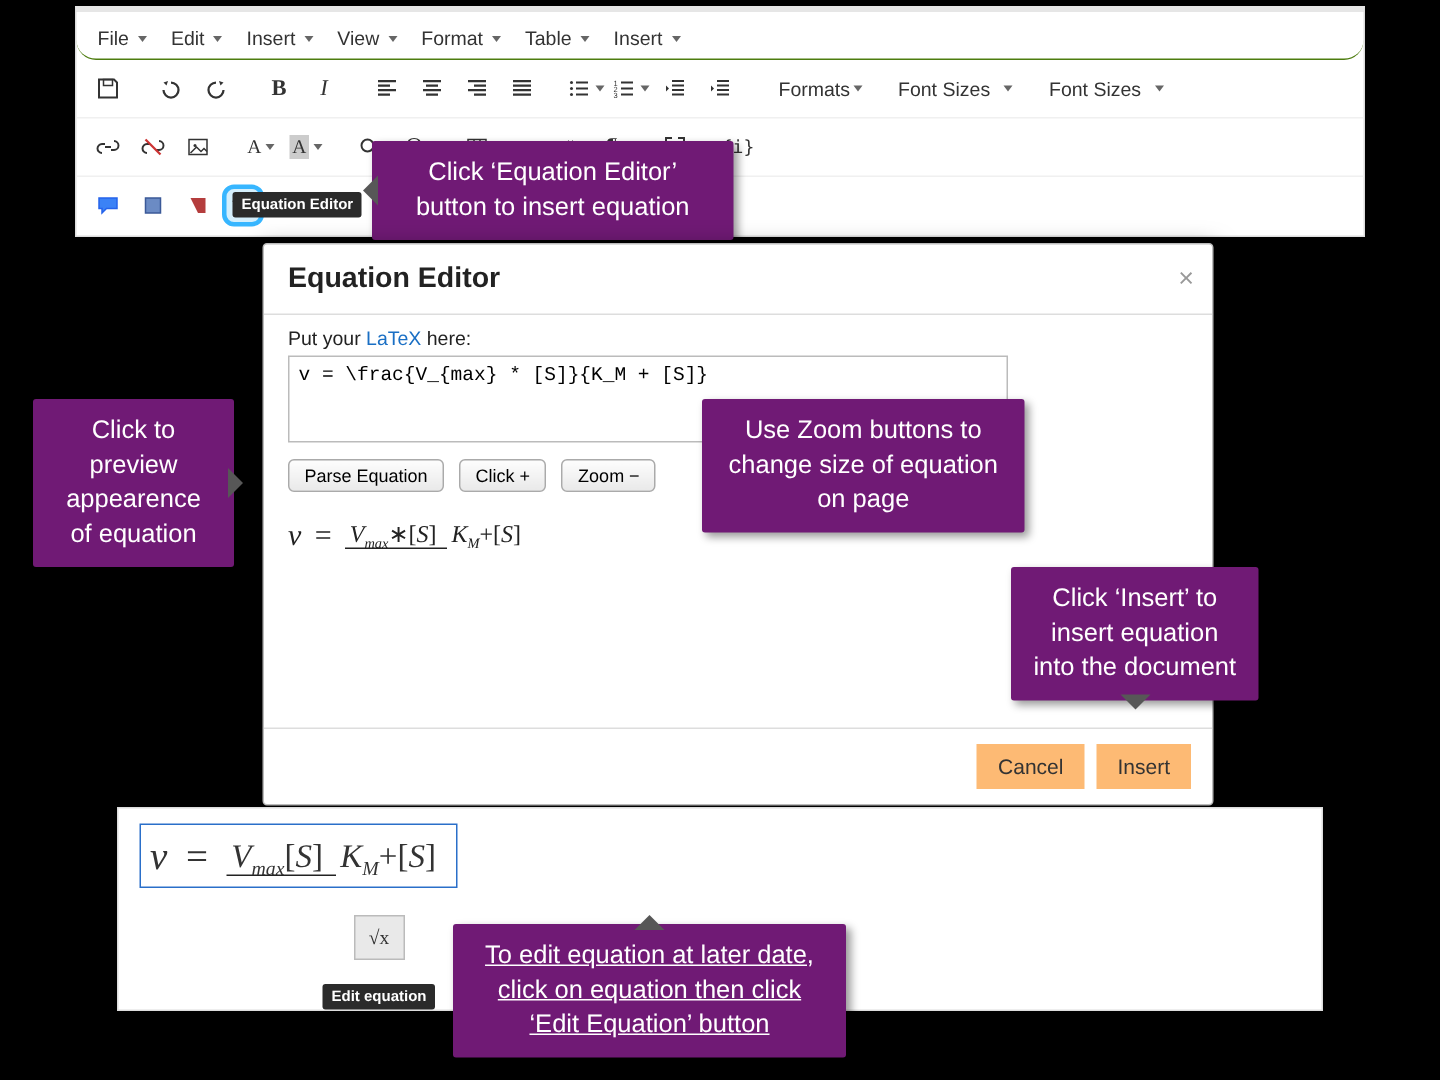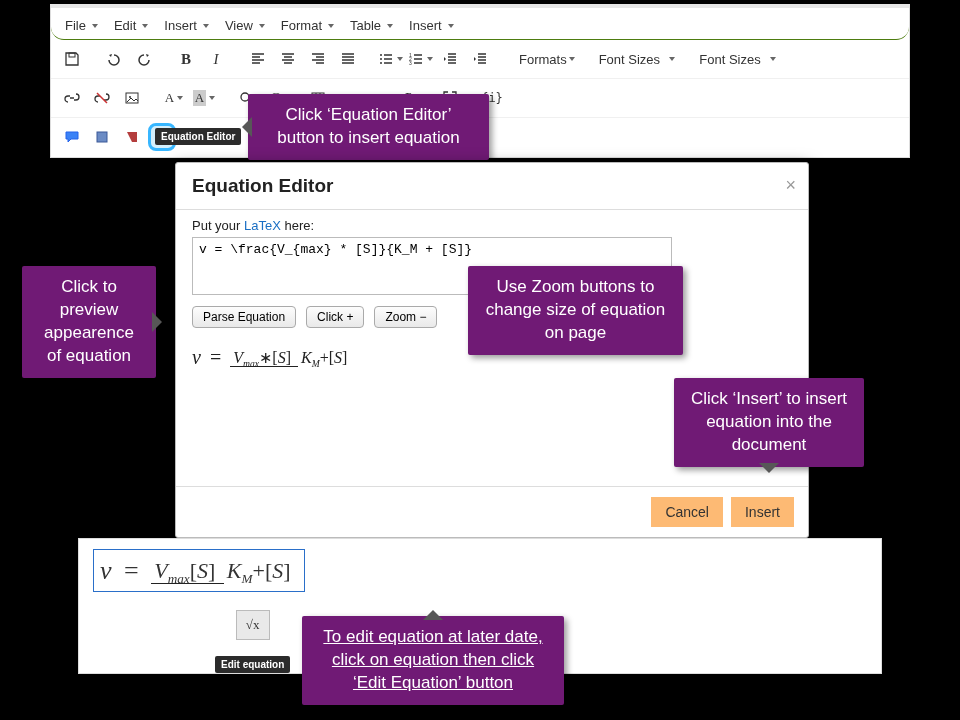--- a/index.html
+++ b/index.html
@@ -493,21 +493,21 @@
     <div style="height:100px"></div>
   </div>
   <div class="dialog-footer">
     <button class="footbtn">Cancel</button>
     <button class="footbtn">Insert</button>
   </div>
 </div>
 
 <div class="callout callout-arrow-right" style="left:22px; top:266px; width:134px;">Click to preview appearence of equation</div>
 <div class="callout" style="left:468px; top:266px; width:215px;">Use Zoom buttons to change size of equation on page</div>
-<div class="callout callout-arrow-down" style="left:674px; top:378px; width:190px;">Click ‘Insert’ to insert equation into the document</div>
+<div class="callout callout-arrow-down" style="left:674px; top:378px; width:165px;">Click ‘Insert’ to insert equation into the document</div>
 
 <div class="doc-slice">
   <span class="eq-rendered">
     <span>v</span>
     <span style="font-style:normal;padding:0 6px">=</span>
     <span class="frac">
       <span class="top">
         <span>V</span><span class="sub">max</span><span style="font-style:normal">[</span><span>S</span><span style="font-style:normal">]</span>
       </span>
       <span class="bot">

